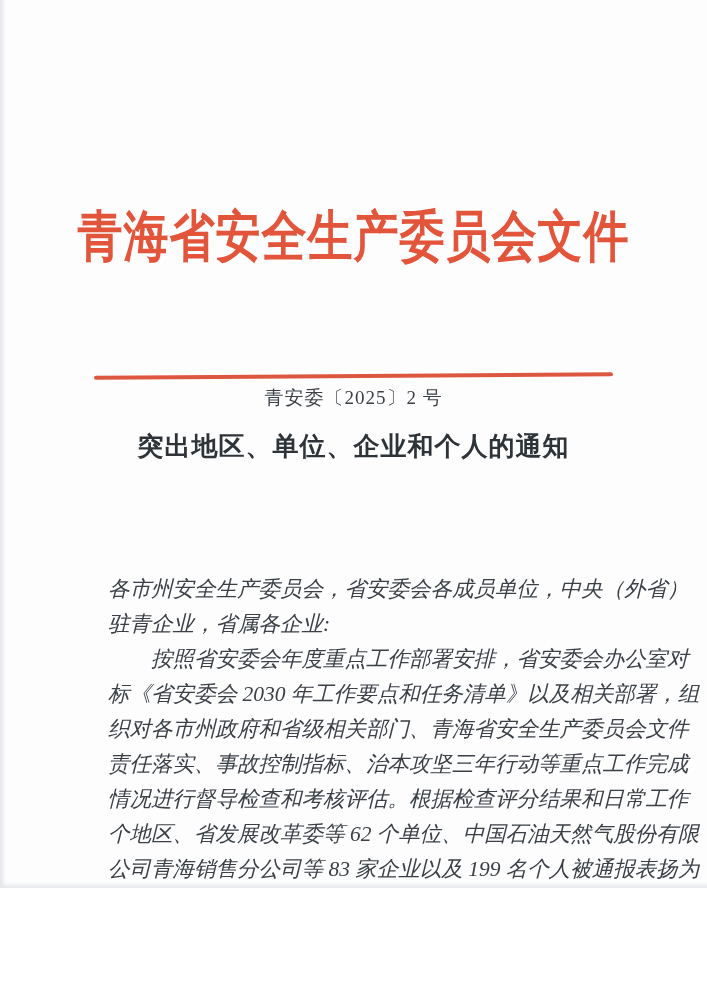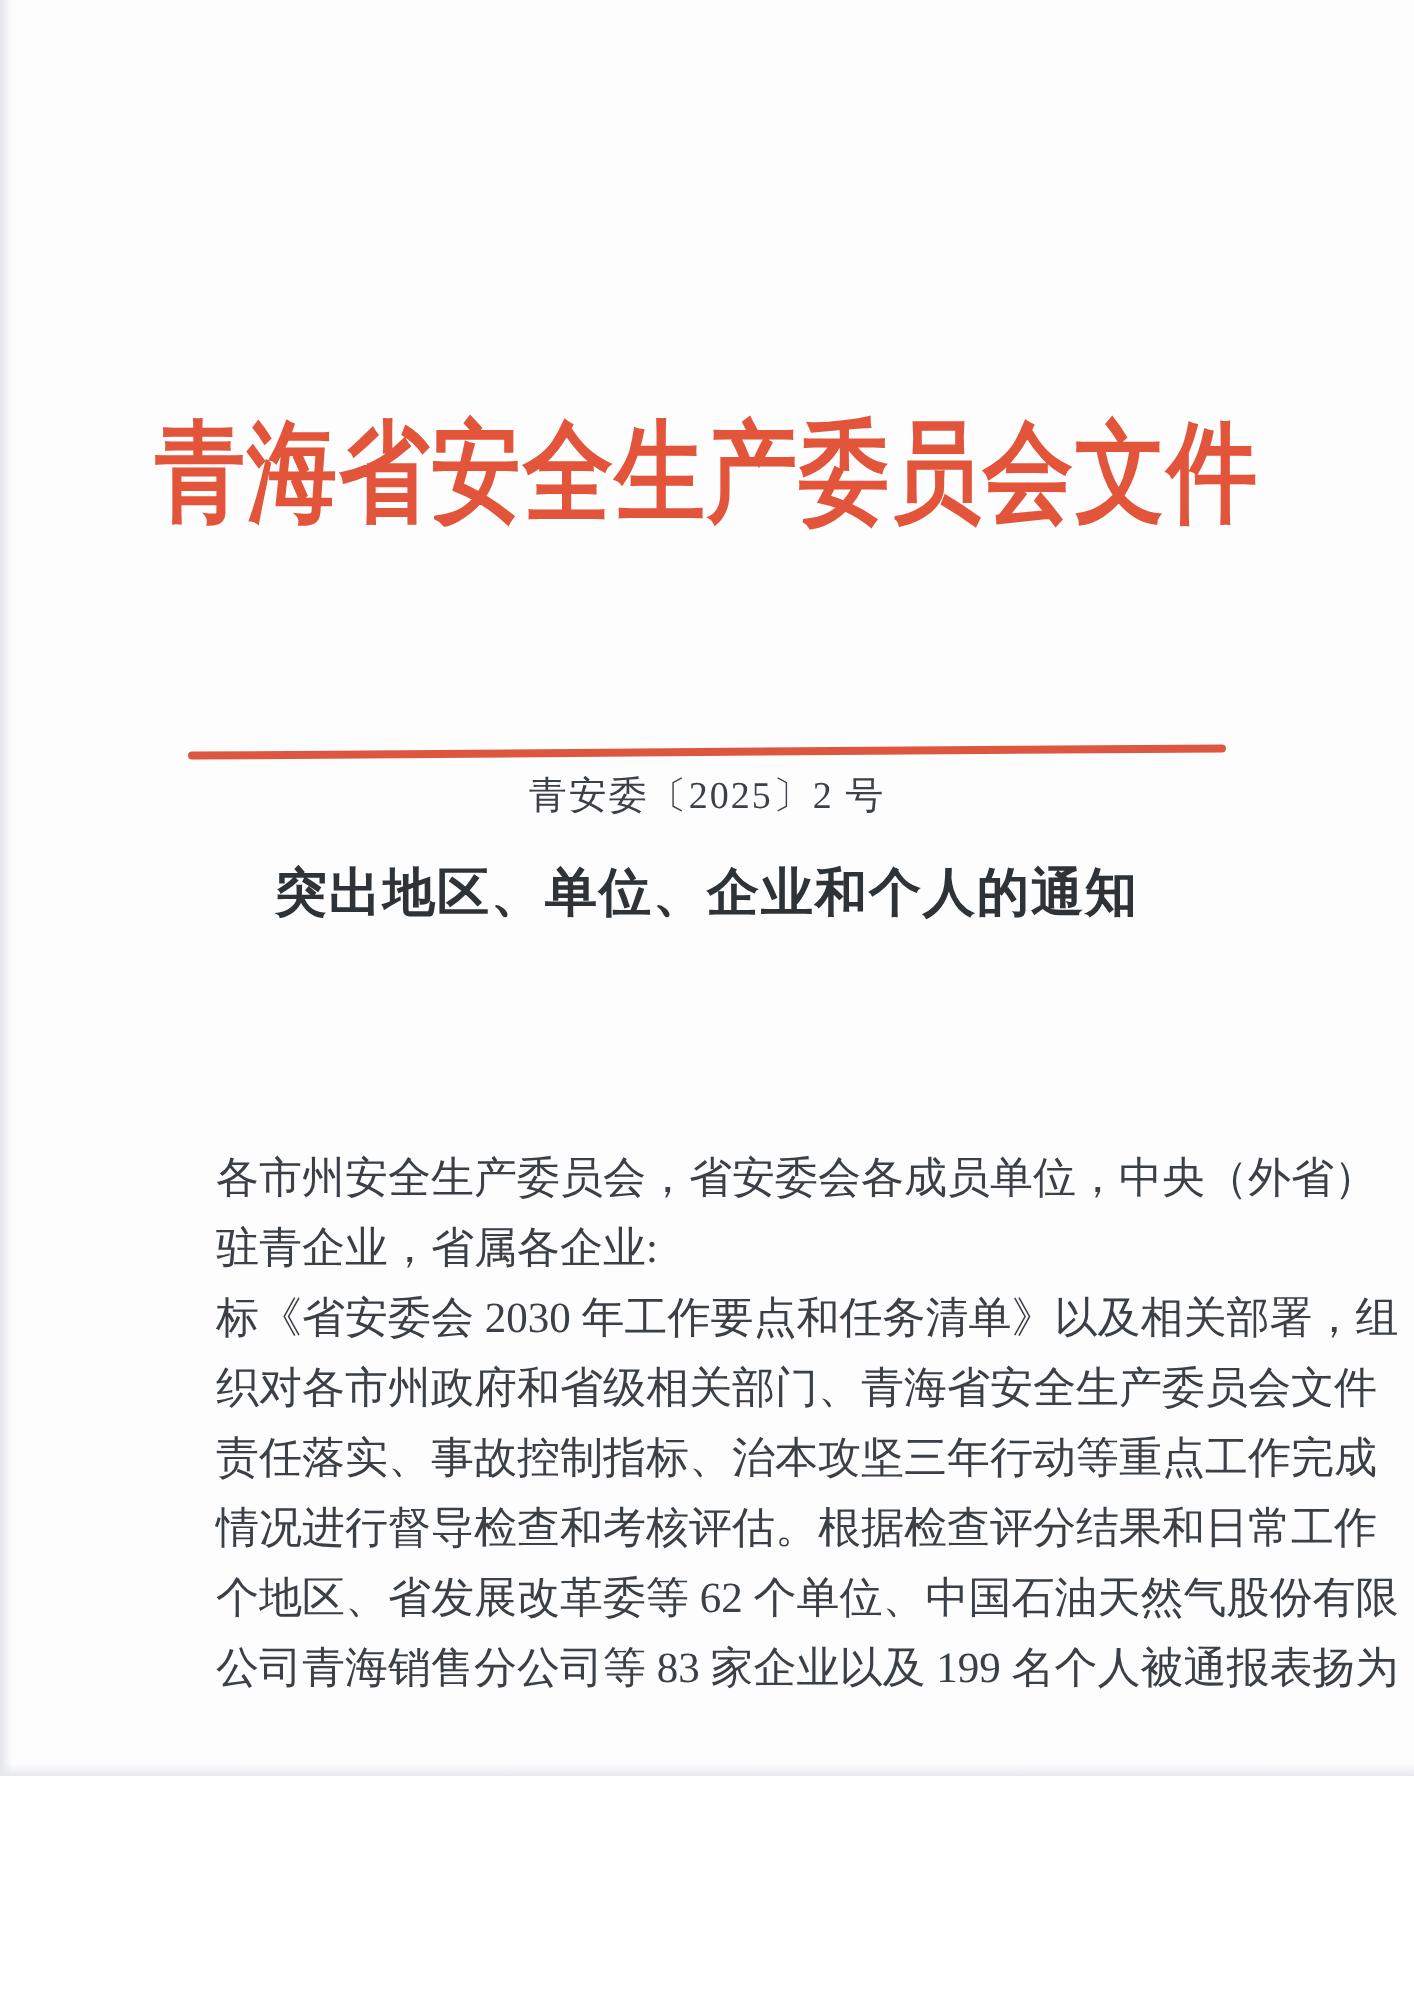--- a/index.html
+++ b/index.html
@@ -81,20 +81,21 @@
     width: 514px;
     font-size: 21.5px;
     color: #3b4046;
     line-height: 35px;
   }
   .body-line {
     height: 35px;
     text-align: justify;
     text-align-last: justify;
     white-space: nowrap;
+    font-style: italic;
   }
   .body-line.no-justify {
     text-align: right;
     text-align-last: left;
   }
   .body-line.indent {
     padding-left: 43px;
   }
   .page-number {
     position: absolute;
@@ -121,20 +122,21 @@
 
   <div class="red-rule"></div>
 
   <div class="doc-title">
     <div>突出地区、单位、企业和个人的通知</div>
   </div>
 
   <div class="doc-body">
     <div class="body-line">各市州安全生产委员会，省安委会各成员单位，中央（外省）</div>
     <div class="body-line no-justify">驻青企业，省属各企业:</div>
+    <div class="body-line indent">按照省安委会年度重点工作部署安排，省安委会办公室对</div>
     <div class="body-line">标《省安委会 2030 年工作要点和任务清单》以及相关部署，组</div>
     <div class="body-line">织对各市州政府和省级相关部门、青海省安全生产委员会文件</div>
     <div class="body-line">责任落实、事故控制指标、治本攻坚三年行动等重点工作完成</div>
     <div class="body-line">情况进行督导检查和考核评估。根据检查评分结果和日常工作</div>
     <div class="body-line">个地区、省发展改革委等 62 个单位、中国石油天然气股份有限</div>
     <div class="body-line">公司青海销售分公司等 83 家企业以及 199 名个人被通报表扬为</div>
   </div>
 
   <div class="page-number">— 1 —</div>
 

